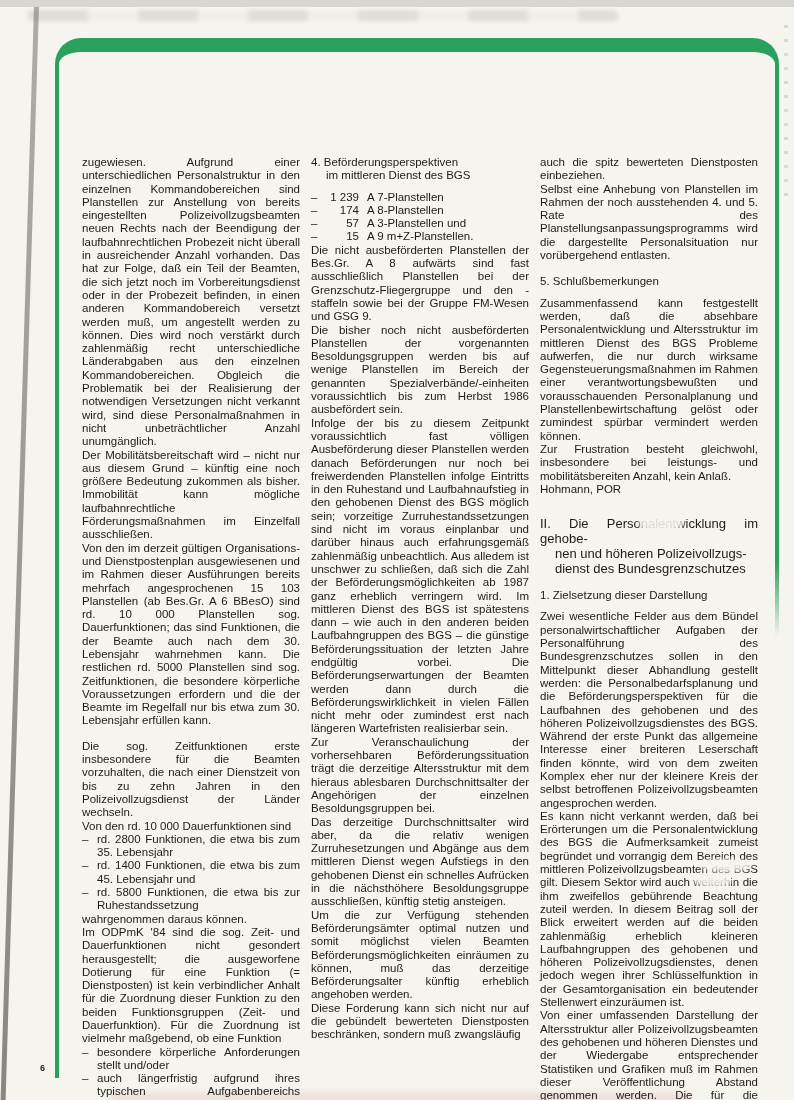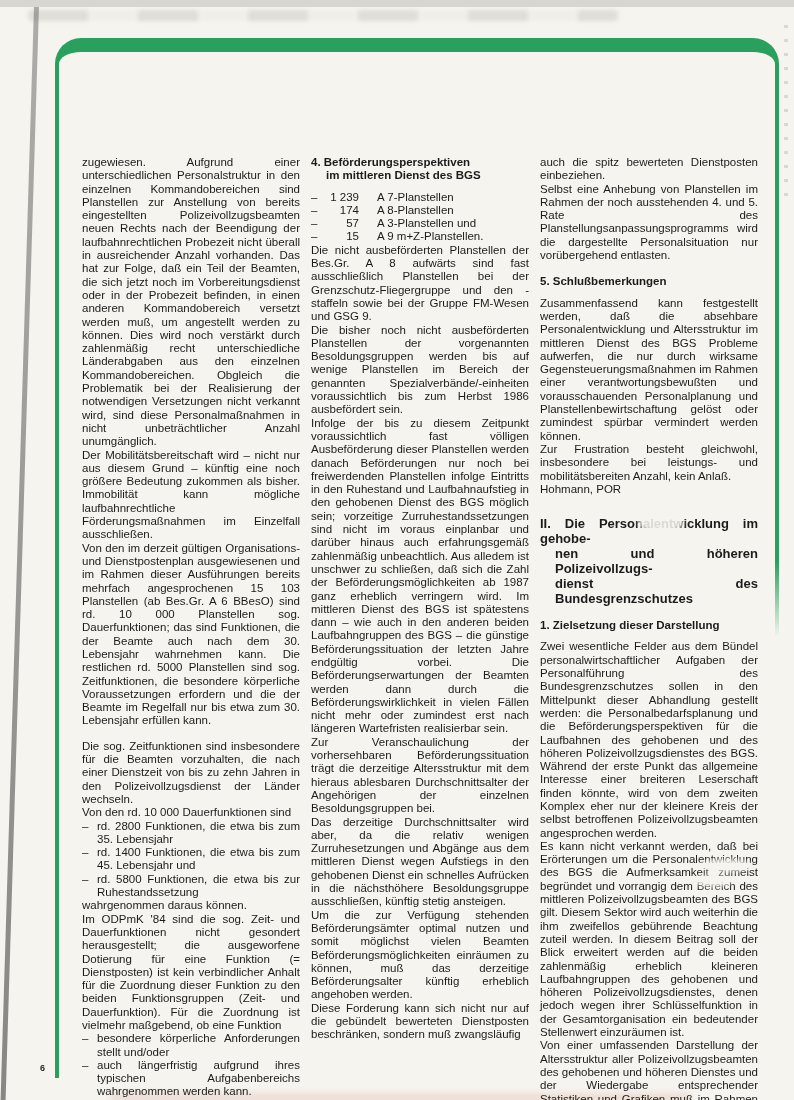--- a/index.html
+++ b/index.html
@@ -56,36 +56,36 @@
   .text-area {
     position:absolute; left:82px; top:149px; width:676px;
     display:flex; gap:11px;
   }
   .col { width:218px; font-size:11.5px; line-height:13.3px; text-align:justify; }
 
   .para { margin:0; }
   .sig { margin:0; text-align:left; padding-right:3px; }
   .sp { margin-top:12px; }
 
-  .heading { font-weight:bold; margin:0 0 8px 0; }
+  .heading { font-weight:normal; margin:0 0 8px 0; }
   .heading.lg { font-size:13px; line-height:15px; margin-bottom:13px; }
   .heading.sp { margin-top:13px; }
   .heading.lg.sp { margin-top:20px; }
   .heading .hline { display:block; }
   .heading .hline.cont { padding-left:15px; }
 
   .list { margin:0; }
   .li { display:flex; }
   .li .mk { flex:none; width:15px; }
   .li .tx { flex:1; text-align:justify; }
 
   .numli { display:flex; }
   .numli .mk { flex:none; width:13px; }
   .numli .num { flex:none; width:35px; text-align:right; }
-  .numli .lab { flex:1; padding-left:18px; text-align:left; }
+  .numli .lab { flex:1; padding-left:8px; text-align:left; }
 
   .page-number {
     position:absolute; left:40px; top:1056px;
     font-size:9px; font-weight:bold; color:#2a2a2a;
   }
 </style>
 </head>
 <body>
 
 <div class="page">
@@ -96,21 +96,21 @@
   <div class="edge-shadow"></div>
   <div class="top-smudge"></div>
   <div class="right-noise"></div>
   <div class="bottom-band"></div>
 
   <div class="text-area">
     <div class="col">
         <p class="para">zugewiesen. Aufgrund einer unterschiedlichen Personalstruktur in den einzelnen Kommandobereichen sind Planstellen zur Anstellung von bereits eingestellten Polizeivollzugsbeamten neuen Rechts nach der Beendigung der laufbahnrechtlichen Probezeit nicht überall in ausreichender Anzahl vorhanden. Das hat zur Folge, daß ein Teil der Beamten, die sich jetzt noch im Vorbereitungsdienst oder in der Probezeit befinden, in einen anderen Kommandobereich versetzt werden muß, um angestellt werden zu können. Dies wird noch verstärkt durch zahlenmäßig recht unterschiedliche Länderabgaben aus den einzelnen Kommandobereichen. Obgleich die Problematik bei der Realisierung der notwendigen Versetzungen nicht verkannt wird, sind diese Personalmaßnahmen in nicht unbeträchtlicher Anzahl unumgänglich.</p>
         <p class="para">Der Mobilitätsbereitschaft wird – nicht nur aus diesem Grund – künftig eine noch größere Bedeutung zukommen als bisher. Immobilität kann mögliche laufbahnrechtliche Förderungsmaßnahmen im Einzelfall ausschließen.</p>
         <p class="para">Von den im derzeit gültigen Organisations- und Dienstpostenplan ausgewiesenen und im Rahmen dieser Ausführungen bereits mehrfach angesprochenen 15 103 Planstellen (ab Bes.Gr. A 6 BBesO) sind rd. 10 000 Planstellen sog. Dauerfunktionen; das sind Funktionen, die der Beamte auch nach dem 30. Lebensjahr wahrnehmen kann. Die restlichen rd. 5000 Planstellen sind sog. Zeitfunktionen, die besondere körperliche Voraussetzungen erfordern und die der Beamte im Regelfall nur bis etwa zum 30. Lebensjahr erfüllen kann.</p>
-        <p class="para sp">Die sog. Zeitfunktionen sind insbesondere für die Beamten vorzuhalten, die nach einer Dienstzeit von bis zu zehn Jahren in den Polizeivollzugsdienst der Länder wechseln.</p>
+        <p class="para sp">Die sog. Zeitfunktionen erste insbesondere für die Beamten vorzuhalten, die nach einer Dienstzeit von bis zu zehn Jahren in den Polizeivollzugsdienst der Länder wechseln.</p>
         <p class="para">Von den rd. 10 000 Dauerfunktionen sind</p>
         <div class="list">
           <div class="li">
             <span class="mk">–</span>
             <span class="tx">rd. 2800 Funktionen, die etwa bis zum 35. Lebensjahr</span>
           </div>
           <div class="li">
             <span class="mk">–</span>
             <span class="tx">rd. 1400 Funktionen, die etwa bis zum 45. Lebensjahr und</span>
           </div>

